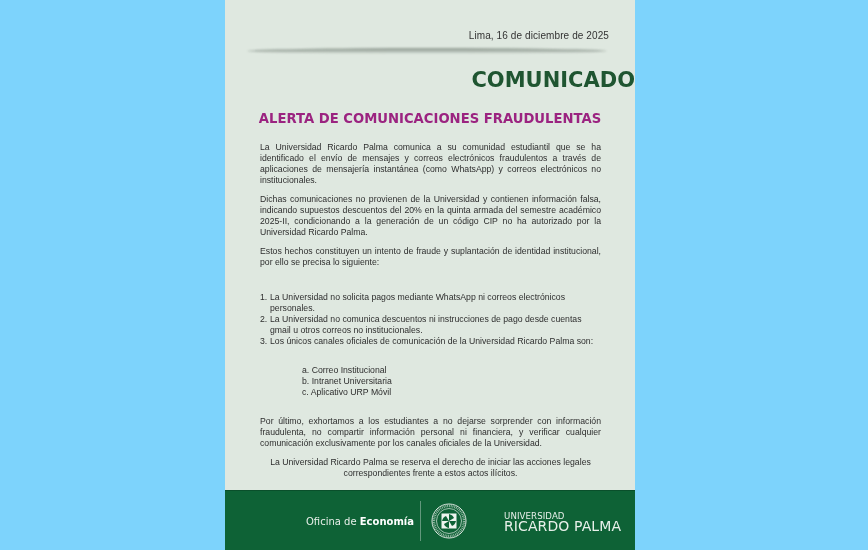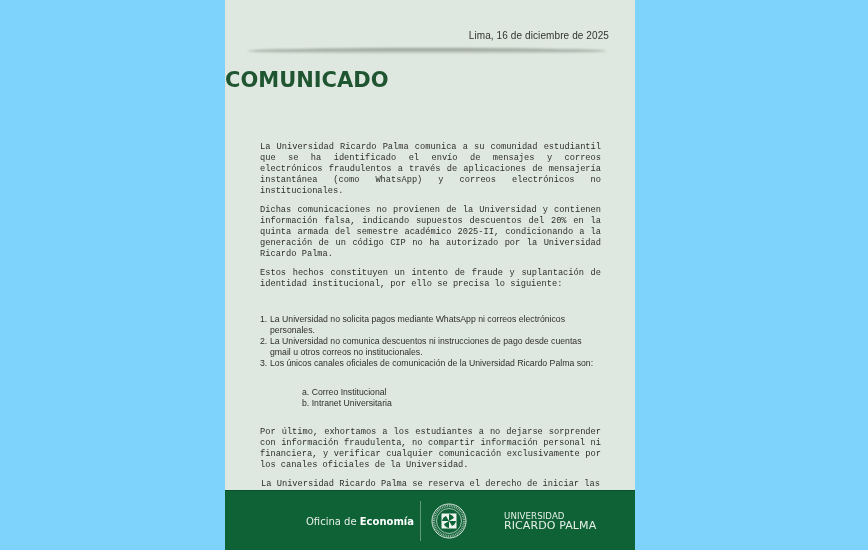--- a/index.html
+++ b/index.html
@@ -43,21 +43,21 @@
       background: linear-gradient(to bottom, #8a968c 0%, #a6b0a8 50%, rgba(223,232,224,0) 100%);
       border-radius: 50%;
       filter: blur(1.2px);
       opacity: 0.9;
     }
     .title {
       position: absolute;
       left: 0;
       right: 0;
       top: 68px;
-      text-align: left;
+      text-align: right;
       font-family: "DejaVu Sans", sans-serif;
       font-weight: bold;
       font-size: 21px;
       color: #1f5531;
       letter-spacing: 0px;
     }
     .subtitle {
       position: absolute;
       left: 0;
       right: 0;
@@ -75,21 +75,20 @@
       width: 341px;
       top: 142px;
       font-family: "Liberation Sans", sans-serif;
       font-size: 8.7px;
       line-height: 11px;
       color: #2e2e2e;
     }
     .body p {
       margin: 0 0 8px 0;
       text-align: justify;
-      font-family: Liberation Mono, monospace;
     }
     .body p.last-left { text-align: center; }
     .list {
       margin: 24px 0 0 0;
       padding: 0;
       list-style: none;
     }
     .list li {
       position: relative;
       padding-left: 10px;
@@ -143,32 +142,33 @@
     .univ {
       position: absolute;
       left: 250px;
       top: 20px;
       font-family: "DejaVu Sans", sans-serif;
       color: #e8f0ea;
       line-height: 10px;
       margin-left: 29px;
     }
     .univ .l1 { font-size: 8.6px; letter-spacing: 0.1px; font-weight: normal; }
-    .univ .l2 { font-size: 11px; letter-spacing: 0.1px; text-align: center; }
+    .univ .l2 { font-size: 14px; letter-spacing: 0.1px; text-align: center; }
   </style>
 </head>
 <body>
 
 <div class="stage">
   <div class="page">
 
     <div class="date">Lima, 16 de diciembre de 2025</div>
     <div class="divider"></div>
 
     <div class="title">COMUNICADO</div>
+    <div class="subtitle">ALERTA DE COMUNICACIONES FRAUDULENTAS</div>
 
     <div class="body">
       <p>La Universidad Ricardo Palma comunica a su comunidad estudiantil que se ha identificado el envío de mensajes y correos electrónicos fraudulentos a través de aplicaciones de mensajería instantánea (como WhatsApp) y correos electrónicos no institucionales.</p>
       <p>Dichas comunicaciones no provienen de la Universidad y contienen información falsa, indicando supuestos descuentos del 20% en la quinta armada del semestre académico 2025-II, condicionando a la generación de un código CIP no ha autorizado por la Universidad Ricardo Palma.</p>
       <p>Estos hechos constituyen un intento de fraude y suplantación de identidad institucional, por ello se precisa lo siguiente:</p>
 
       <ul class="list">
         <li>
           <span class="num">1.</span>
           <span>La Universidad no solicita pagos mediante WhatsApp ni correos electrónicos personales.</span>
@@ -176,20 +176,21 @@
         <li>
           <span class="num">2.</span>
           <span>La Universidad no comunica descuentos ni instrucciones de pago desde cuentas gmail u otros correos no institucionales.</span>
         </li>
         <li>
           <span class="num">3.</span>
           <span>Los únicos canales oficiales de comunicación de la Universidad Ricardo Palma son:</span>
           <ul class="sublist">
             <li>a. Correo Institucional</li>
             <li>b. Intranet Universitaria</li>
+            <li>c. Aplicativo URP Móvil</li>
           </ul>
         </li>
       </ul>
 
       <div class="closing">
         <p>Por último, exhortamos a los estudiantes a no dejarse sorprender con información fraudulenta, no compartir información personal ni financiera, y verificar cualquier comunicación exclusivamente por los canales oficiales de la Universidad.</p>
         <p class="last-left">La Universidad Ricardo Palma se reserva el derecho de iniciar las acciones legales correspondientes frente a estos actos ilícitos.</p>
       </div>
     </div>
 

